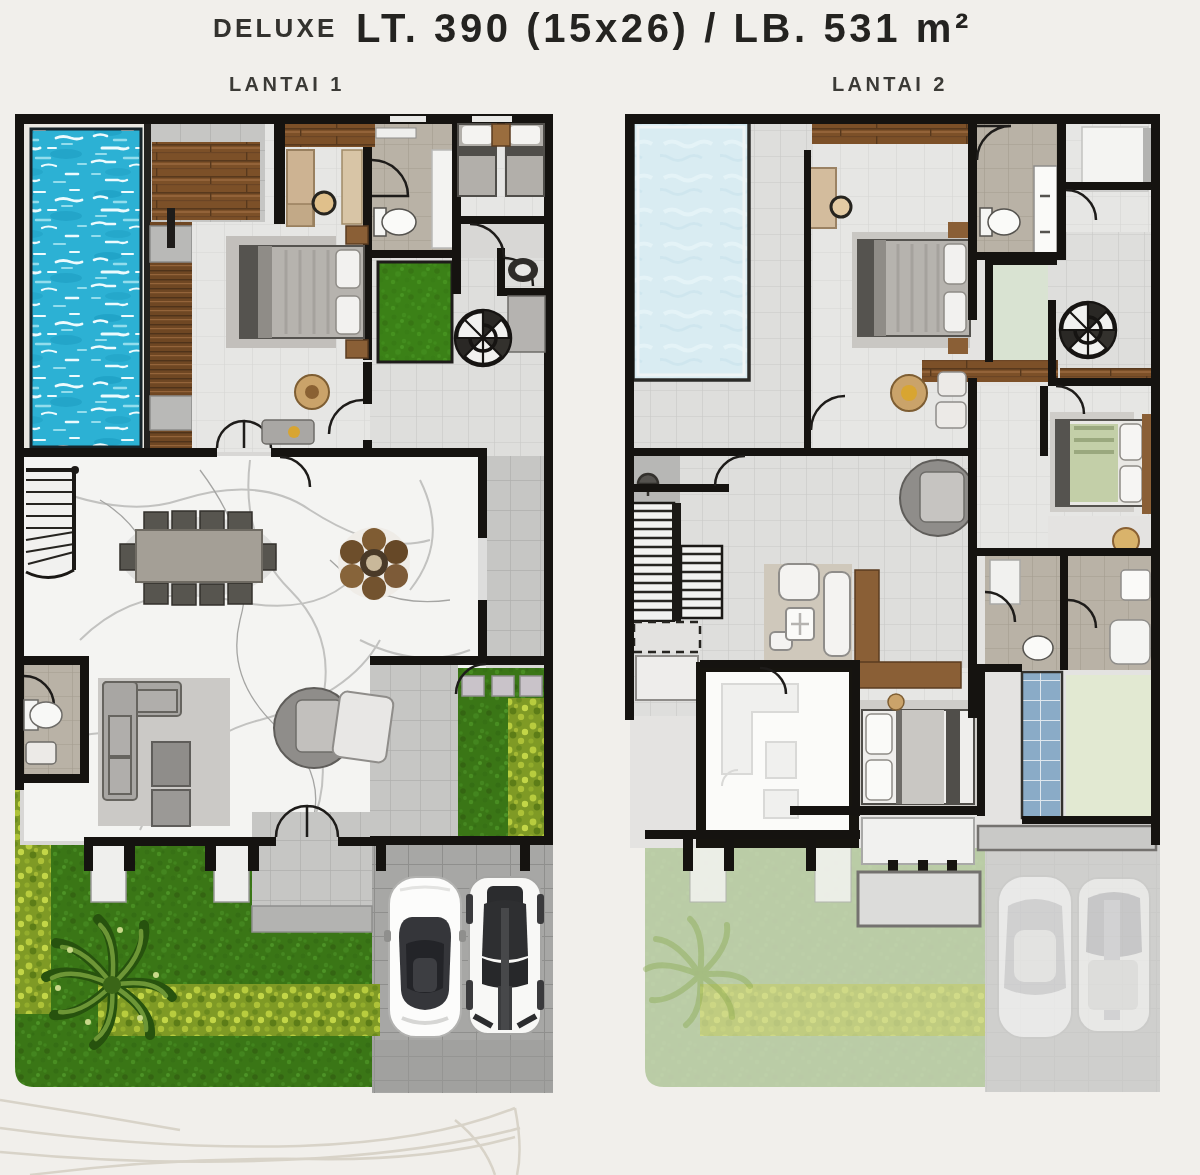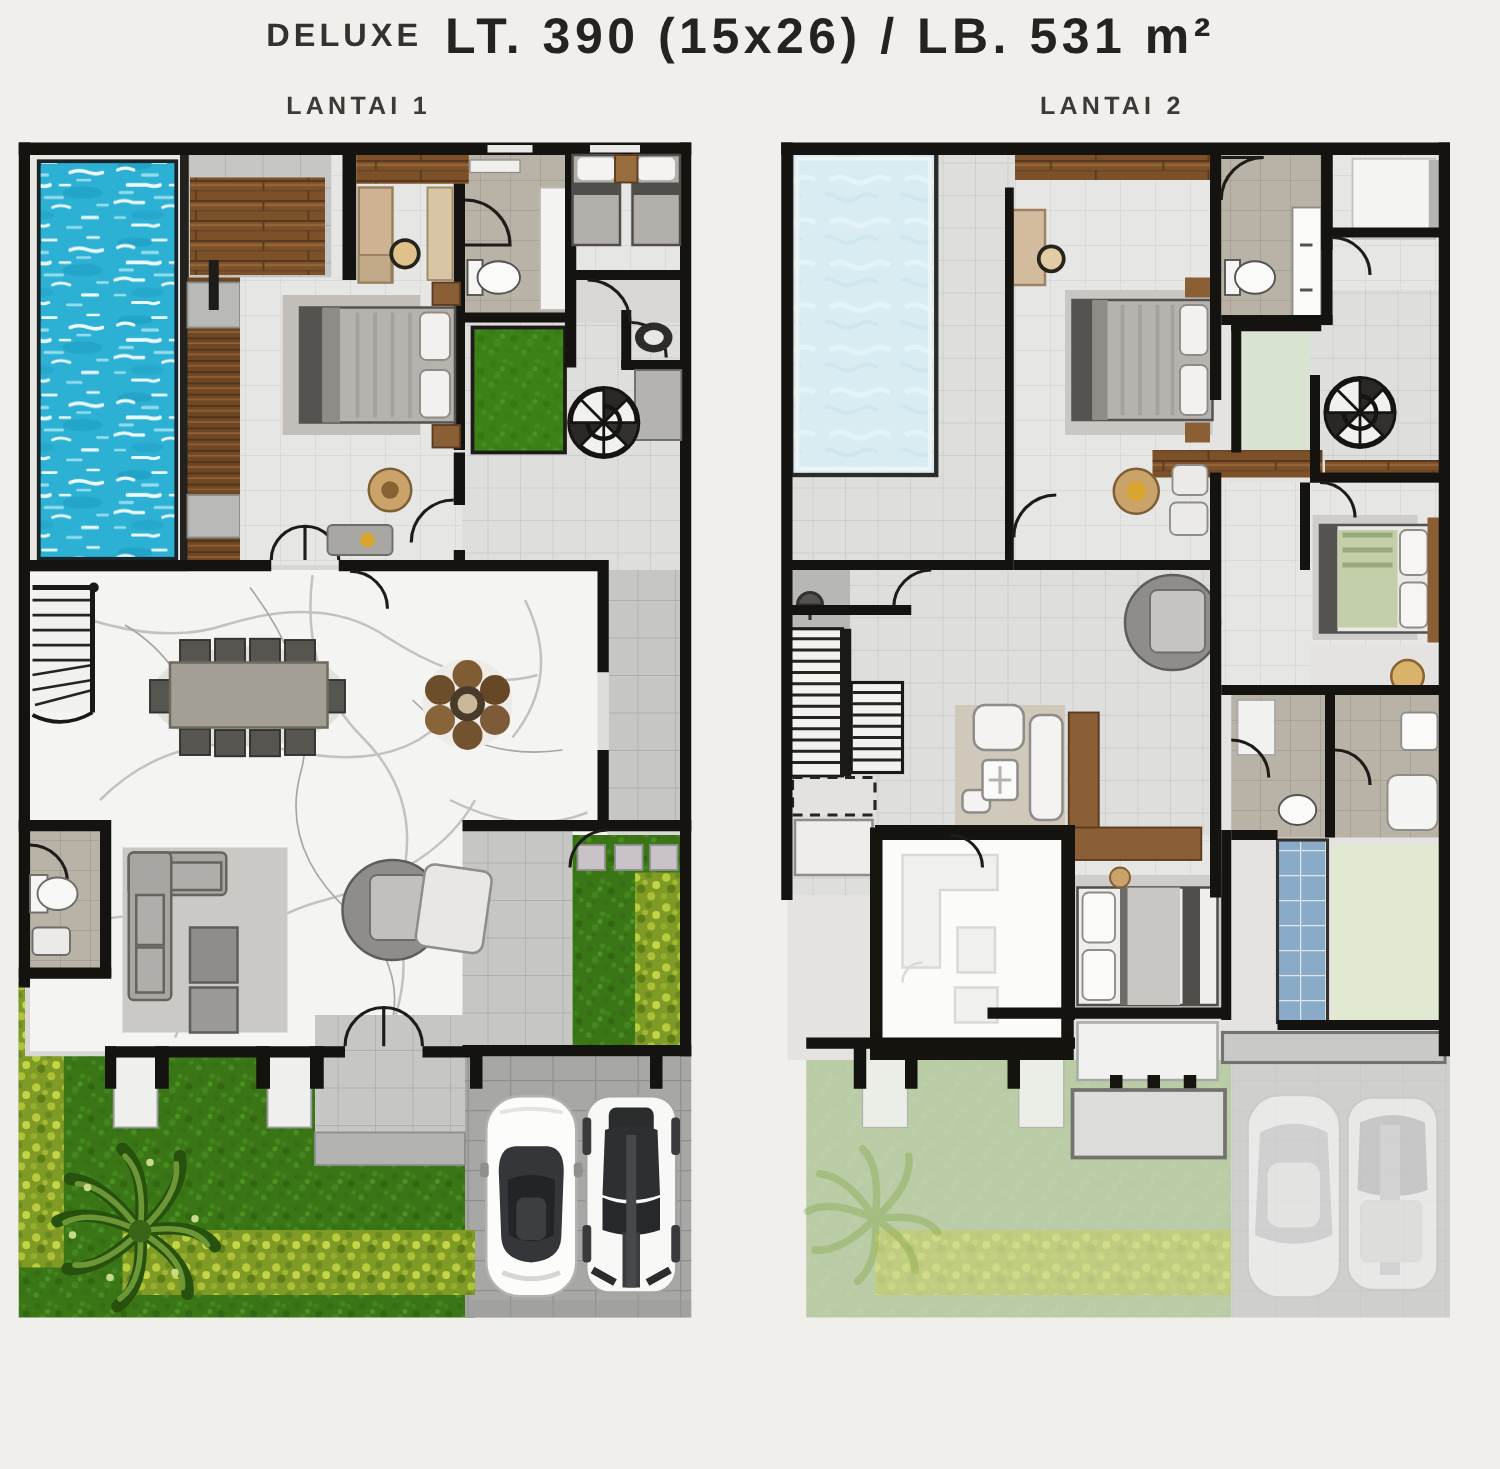--- a/index.html
+++ b/index.html
@@ -1,16 +1,16 @@
 <!DOCTYPE html>
 <html><head>
 <meta charset="utf-8">
 <style>
   html,body{margin:0;padding:0;background:#f1efeb;}
-  #c{position:relative;width:1200px;height:1054px;overflow:hidden;}
+  #c{position:relative;width:1200px;height:1175px;overflow:hidden;}
   svg{display:block;}
   text{font-family:"Liberation Sans",sans-serif;}
 </style>
 </head>
 <body>
 <div id="c">
 <svg width="1200" height="1175" viewBox="0 0 1200 1175">
 <defs>
   <pattern id="water" width="88" height="62" patternUnits="userSpaceOnUse">
     <rect width="88" height="62" fill="#2cb1d4"></rect>

